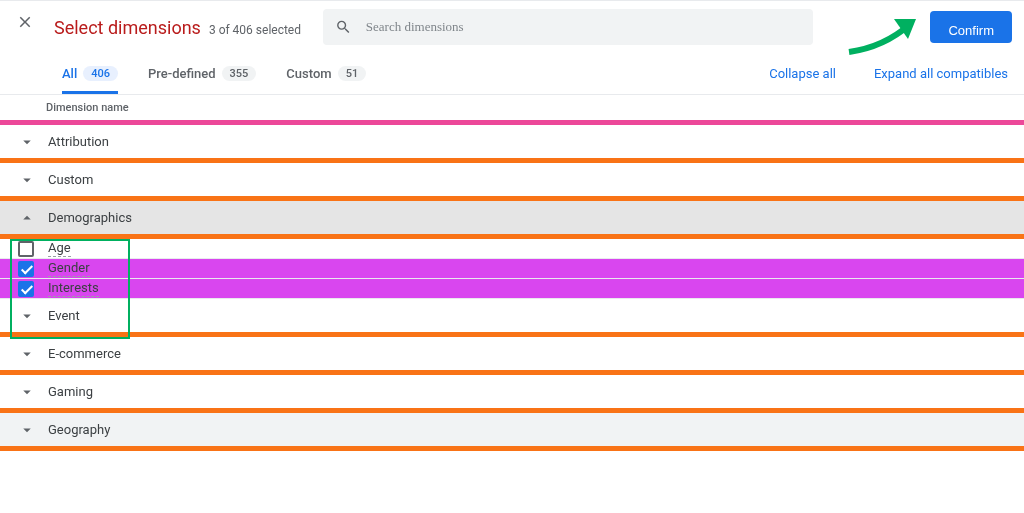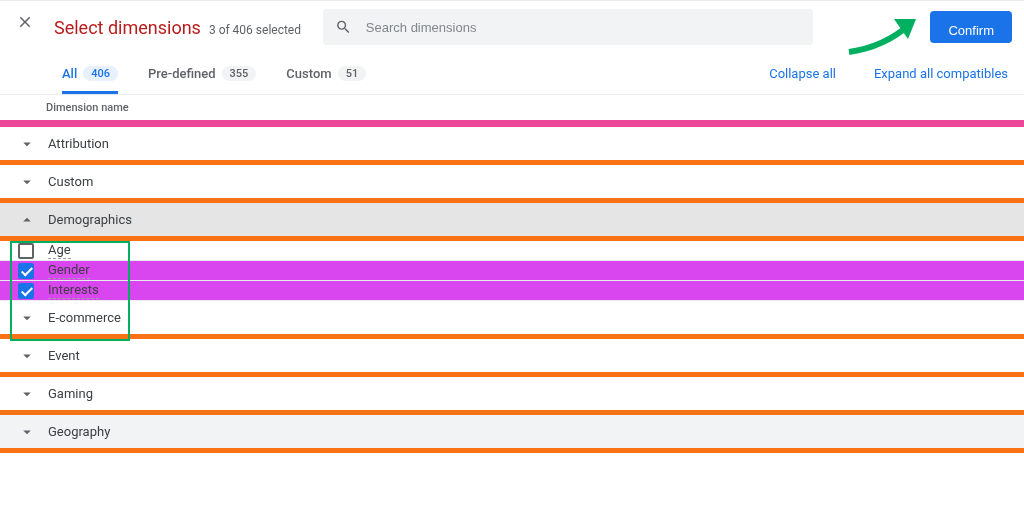--- a/index.html
+++ b/index.html
@@ -50,20 +50,21 @@
     gap: 14px;
   }
   .search-box svg { fill: #5f6368; }
   .search-input {
     border: none;
     background: transparent;
     outline: none;
     font-size: 13px;
     color: #0f172a;
     width: 100%;
+    font-family: Liberation Serif, serif;
   }
   .search-input::placeholder { color: #80868b; }
   .confirm-btn {
     position: absolute;
     right: 12px;
     top: 10px;
     background: #1a73e8;
     color: #fff;
     border: none;
     border-radius: 4px;
@@ -124,21 +125,21 @@
   .link {
     color: #1a73e8;
     font-size: 13px;
     cursor: pointer;
   }
   .col-header {
     padding: 6px 16px 6px 46px;
     font-size: 11px;
     color: #5f6368;
     font-weight: 500;
-    border-bottom: 7px solid #ec4899;
+    border-bottom: 5px solid #ec4899;
   }
   .group-row {
     display: flex;
     align-items: center;
     height: 38px;
     padding: 0 18px;
     border-bottom: 5px solid #f97316;
     cursor: pointer;
     font-size: 13px;
     color: #3c4043;
@@ -281,38 +282,38 @@
     <span class="checkbox checked"></span>
     <span class="dim-label">Interests</span>
   </div>
 
   <div class="group-row">
     <span class="chev">
       <svg width="18" height="18" viewBox="0 0 24 24">
           <path fill="#5f6368" d="M7 10l5 5 5-5z"></path>
         </svg>
     </span>
+    <span>Event</span>
+  </div>
+
+  <div class="group-row">
+    <span class="chev">
+      <svg width="18" height="18" viewBox="0 0 24 24">
+          <path fill="#5f6368" d="M7 10l5 5 5-5z"></path>
+        </svg>
+    </span>
     <span>E-commerce</span>
   </div>
 
   <div class="group-row">
     <span class="chev">
       <svg width="18" height="18" viewBox="0 0 24 24">
           <path fill="#5f6368" d="M7 10l5 5 5-5z"></path>
         </svg>
     </span>
-    <span>Event</span>
-  </div>
-
-  <div class="group-row">
-    <span class="chev">
-      <svg width="18" height="18" viewBox="0 0 24 24">
-          <path fill="#5f6368" d="M7 10l5 5 5-5z"></path>
-        </svg>
-    </span>
     <span>Gaming</span>
   </div>
 
 
   <div class="group-row alt">
     <span class="chev">
       <svg width="18" height="18" viewBox="0 0 24 24">
           <path fill="#5f6368" d="M7 10l5 5 5-5z"></path>
         </svg>
     </span>

